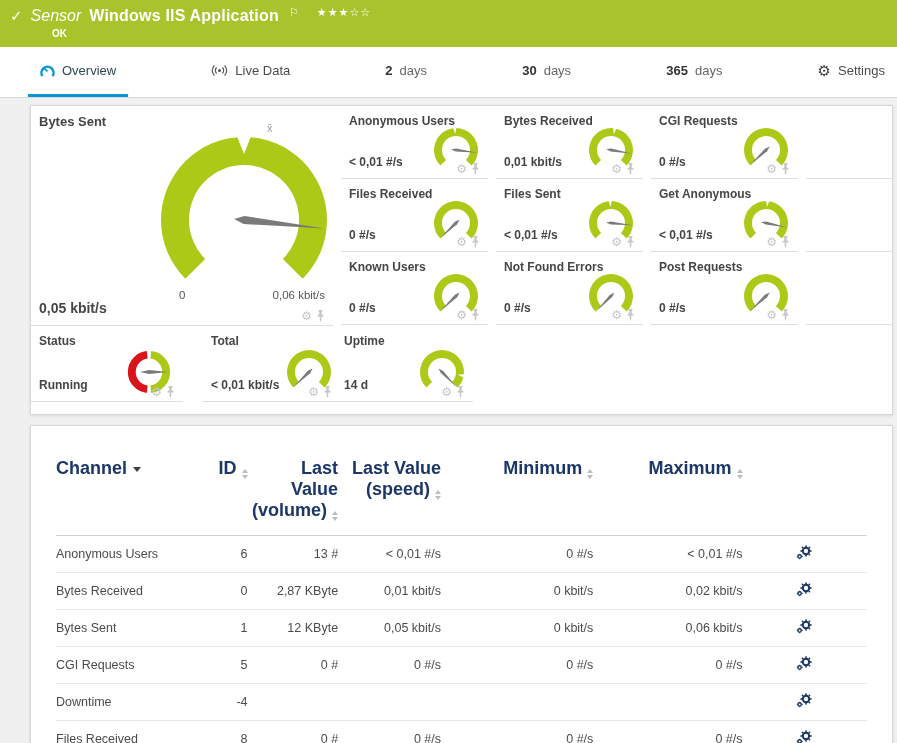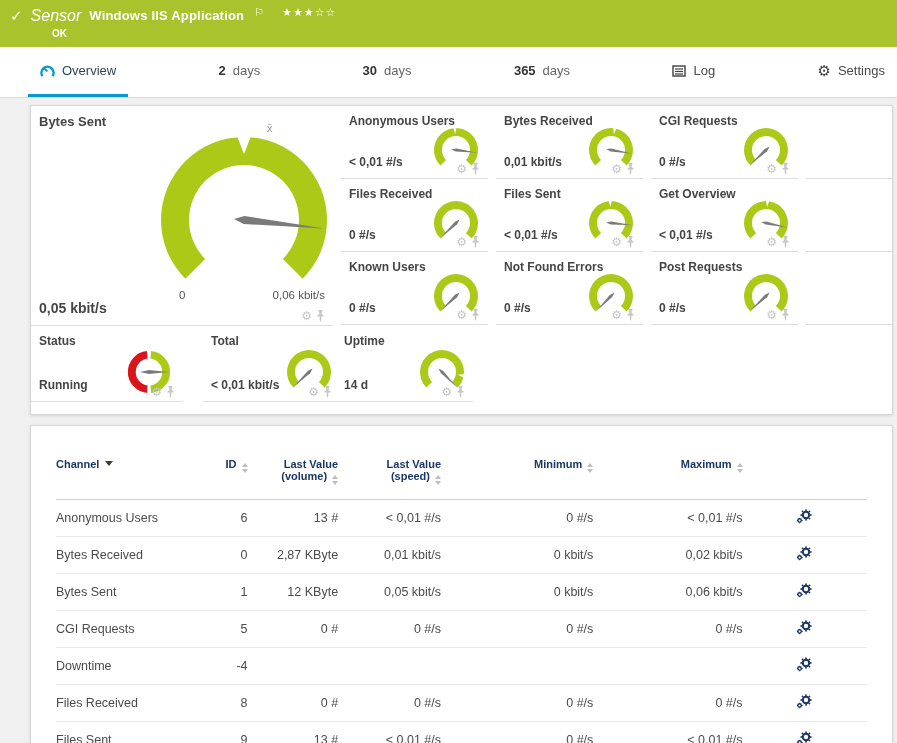--- a/index.html
+++ b/index.html
@@ -10,21 +10,21 @@
     -webkit-font-smoothing:antialiased;
   }
   
   .sensor-header{
     position:absolute;top:0;left:0;width:897px;height:47px;
     background:var(--header-green);color:#fff;
   }
   .hdr-line{position:absolute;left:10px;top:6px;display:flex;align-items:flex-start;gap:8px;}
   .check-icon{font-size:15px;font-weight:bold;line-height:20px;}
   .hdr-kind{font-style:italic;font-size:16px;line-height:20px;font-weight:400;}
-  .hdr-title{font-size:13px;line-height:20px;font-weight:700;letter-spacing:.2px;}
+  .hdr-title{font-size:16px;line-height:20px;font-weight:700;letter-spacing:.2px;}
   .flag-icon{font-size:11px;line-height:12px;margin-left:2px;}
   .stars{font-size:11px;letter-spacing:1px;line-height:13px;margin-left:10px;cursor:pointer;}
   .hdr-status{position:absolute;left:52px;top:28px;font-size:10px;font-weight:700;}
   
   .tabbar{
     position:absolute;top:47px;left:0;width:897px;height:51px;background:#fff;
     border-bottom:1px solid #d9d9d9;display:flex;justify-content:space-between;
     padding-left:28px;box-sizing:border-box;
   }
   .tab{
@@ -55,21 +55,21 @@
   .big-scale{position:absolute;left:148px;top:183px;width:146px;display:flex;justify-content:space-between;
     font-size:11.5px;color:#555;}
   
   .table-panel{
     position:absolute;left:30px;top:425px;width:863px;height:340px;
     background:#fff;border:1px solid #d7d7d7;box-shadow:0 1px 3px rgba(0,0,0,.10);
     box-sizing:border-box;padding:28px 25px 0 25px;
   }
   table.channels{border-collapse:collapse;width:100%;table-layout:fixed;}
   table.channels th{
-    font-size:11px;font-weight:700;color:var(--navy);text-align:right;
+    font-size:18px;font-weight:700;color:var(--navy);text-align:right;
     vertical-align:top;padding:4px 4px 14px 0;border-bottom:1px solid #d0d0d0;cursor:pointer;
   }
   table.channels th.left{text-align:left;}
   table.channels td{
     font-size:12.5px;color:#4b4b4b;text-align:right;padding:9px 4px 9px 0;
     border-bottom:1px solid #e8e8e8;white-space:nowrap;overflow:hidden;
   }
   table.channels td.left{text-align:left;}
   table.channels td.iconcell{text-align:center;border-bottom:1px solid #e8e8e8;}
   .sort{display:inline-flex;flex-direction:column;gap:2px;margin-left:5px;vertical-align:1px;}
@@ -97,41 +97,44 @@
     <div class="tab active">
       <span>
         <svg width="15" height="13" viewBox="0 0 16 14">
           <path d="M2.5 13 A6.5 6.5 0 1 1 13.5 13" fill="none" stroke="#0898d4" stroke-width="2.6"></path>
           <line x1="8" y1="8" x2="4.4" y2="4.8" stroke="#0898d4" stroke-width="2"></line>
         </svg>
       </span>
       <span class="">Overview</span>
     </div>
     <div class="tab">
+      <span>
+        <svg width="17" height="13" viewBox="0 0 17 13">
+          <g fill="none" stroke="#555" stroke-width="1.2">
+            <path d="M3.4 1.5a7 7 0 0 0 0 10"></path>
+            <path d="M5.6 3.5a4.2 4.2 0 0 0 0 6"></path>
+            <path d="M13.6 1.5a7 7 0 0 1 0 10"></path>
+            <path d="M11.4 3.5a4.2 4.2 0 0 1 0 6"></path>
+          </g>
+          <circle cx="8.5" cy="6.5" r="1.5" fill="#555"></circle>
+        </svg>
+      </span>
+      <span class="">Live Data</span>
+    </div>
+    <div class="tab">
       <span class="num">2</span>
       <span class="days">days</span>
     </div>
     <div class="tab">
       <span class="num">30</span>
       <span class="days">days</span>
     </div>
     <div class="tab">
       <span class="num">365</span>
       <span class="days">days</span>
-    </div>
-    <div class="tab">
-      <span>
-        <svg width="14" height="12" viewBox="0 0 14 12">
-          <rect x="1" y="1" width="12" height="10" fill="none" stroke="#3f3f3f" stroke-width="1.4"></rect>
-          <line x1="3" y1="4" x2="11" y2="4" stroke="#3f3f3f" stroke-width="1.2"></line>
-          <line x1="3" y1="6.5" x2="11" y2="6.5" stroke="#3f3f3f" stroke-width="1.2"></line>
-          <line x1="3" y1="9" x2="11" y2="9" stroke="#3f3f3f" stroke-width="1.2"></line>
-        </svg>
-      </span>
-      <span class="">Log</span>
     </div>
     <div class="tab">
       <span><span class="gearglyph">⚙</span></span>
       <span class="">Settings</span>
     </div>
   </nav>
 
 <section class="gauge-panel" id="gaugePanel">
   <div class="gcell big-cell" style="left:0;top:0;width:302px;height:220px;">
     <span class="glabel">Bytes Sent</span>
@@ -220,21 +223,21 @@
         </svg></div>
       <span class="gvalue">&lt; 0,01 #/s</span>
       <span class="cellicons">
         <span class="gearglyph">⚙</span>
         <svg width="9" height="12" viewBox="0 0 9 12" fill="#c6c6c6">
   <path d="M2.5 0h4v1.2l-.8.5v2.6l1.9 1.1v1.2H5.3v3.4L4.5 12l-.8-1.9V6.6H1.4V5.4l1.9-1.1V1.7l-.8-.5z"></path>
         </svg>
       </span>
     </div>
     <div class="gcell" style="left: 620px; top: 73px; width: 147px; height: 73px;">
-      <span class="glabel">Get Overview</span>
+      <span class="glabel">Get Anonymous</span>
       <div class="gauge-svg" style="right:7px;top:21px;"><svg width="50" height="44" viewBox="0 0 50 44">
           <path d="M9.4,38.6 A22 22 0 1 1 40.6,38.6 L34.9,32.9 A14 14 0 1 0 15.1,32.9 Z" fill="#adc917"></path>
           <polygon points="24.6,-1.0 28.8,-0.7 26.1,7.0" fill="#fff"></polygon>
           <polygon points="46.5,27.6 25.3,21.4 20.1,22.0 24.7,24.6" fill="#7a7a7a"></polygon>
         </svg></div>
       <span class="gvalue">&lt; 0,01 #/s</span>
       <span class="cellicons">
         <span class="gearglyph">⚙</span>
         <svg width="9" height="12" viewBox="0 0 9 12" fill="#c6c6c6">
   <path d="M2.5 0h4v1.2l-.8.5v2.6l1.9 1.1v1.2H5.3v3.4L4.5 12l-.8-1.9V6.6H1.4V5.4l1.9-1.1V1.7l-.8-.5z"></path>

